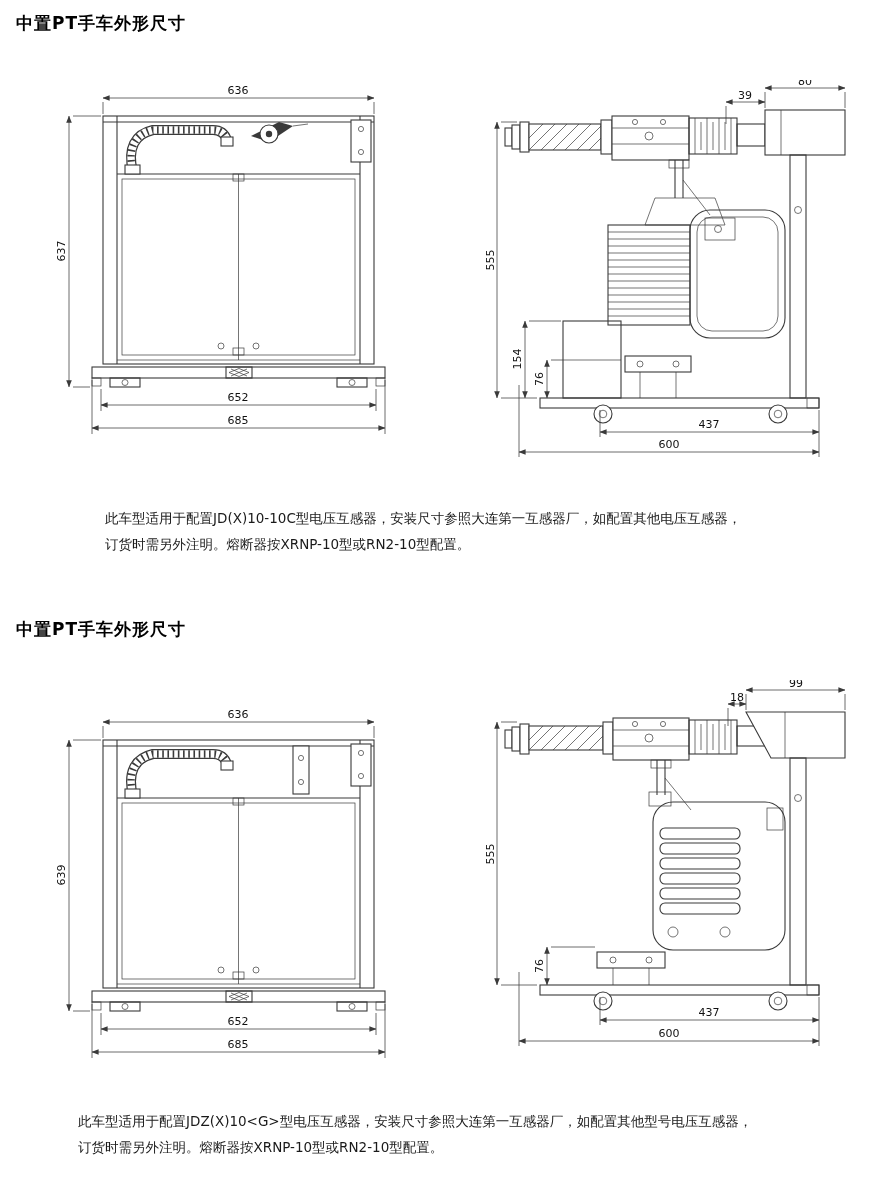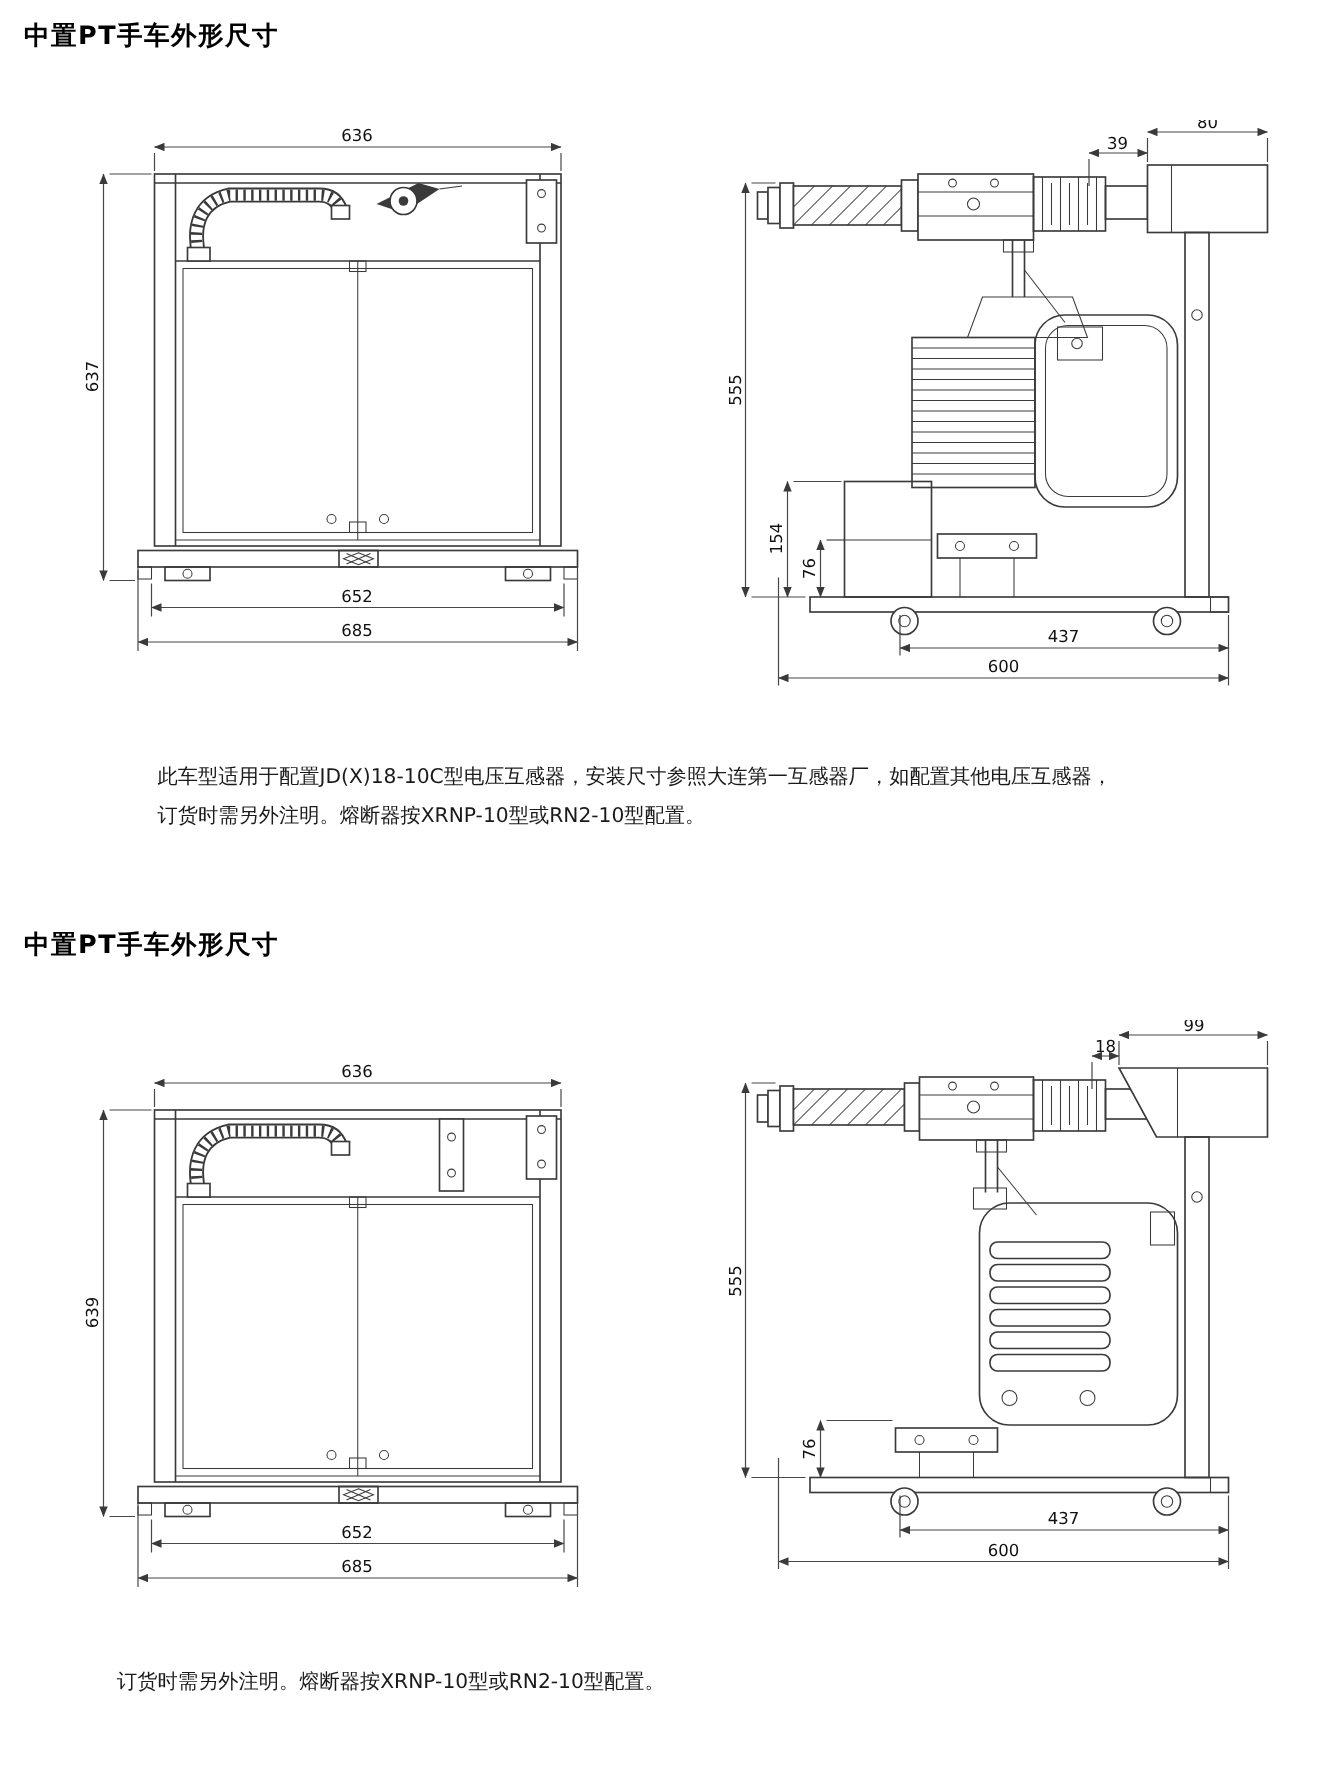--- a/index.html
+++ b/index.html
@@ -257,21 +257,21 @@
     <text class="dimtxt" x="224" y="348" text-anchor="middle">437</text>
   </g>
   <g>
     <line class="dim" x1="34" y1="372" x2="334" y2="372" marker-start="url(#arrSA)" marker-end="url(#arrSA)"></line>
     <line class="dim" x1="34" y1="305" x2="34" y2="377"></line>
     <text class="dimtxt" x="184" y="368" text-anchor="middle">600</text>
   </g>
 </svg>
 
 <div class="note" style="left:105px;top:505px;width:730px">
-  <div>此车型适用于配置JD(X)18-10C型电压互感器，安装尺寸参照大连第一互感器厂，如配置其他电压互感器，</div>
+  <div>此车型适用于配置JD(X)10-10C型电压互感器，安装尺寸参照大连第一互感器厂，如配置其他电压互感器，</div>
   <div>订货时需另外注明。熔断器按XRNP-10型或RN2-10型配置。</div>
 </div>
 
 <div class="heading" style="top:618px">中置PT手车外形尺寸</div>
 
 <svg class="drawing" style="left:55px;top:708px" width="345" height="356" viewBox="0 0 345 356">
   <defs>
     <marker id="arrFB" viewBox="0 0 10 8" refX="9.5" refY="4" markerWidth="9" markerHeight="7" orient="auto-start-reverse">
       <path d="M0,0 L10,4 L0,8 z" fill="#3a3a3a"></path>
     </marker>
@@ -475,14 +475,15 @@
     <text class="dimtxt" x="224" y="336" text-anchor="middle">437</text>
   </g>
   <g>
     <line class="dim" x1="34" y1="361" x2="334" y2="361" marker-start="url(#arrSB)" marker-end="url(#arrSB)"></line>
     <line class="dim" x1="34" y1="292" x2="34" y2="366"></line>
     <text class="dimtxt" x="184" y="357" text-anchor="middle">600</text>
   </g>
 </svg>
 
 <div class="note" style="left:78px;top:1108px;width:760px">
+  <div>此车型适用于配置JDZ(X)10&lt;G&gt;型电压互感器，安装尺寸参照大连第一互感器厂，如配置其他型号电压互感器，</div>
   <div>订货时需另外注明。熔断器按XRNP-10型或RN2-10型配置。</div>
 </div>
 
 </body></html>

